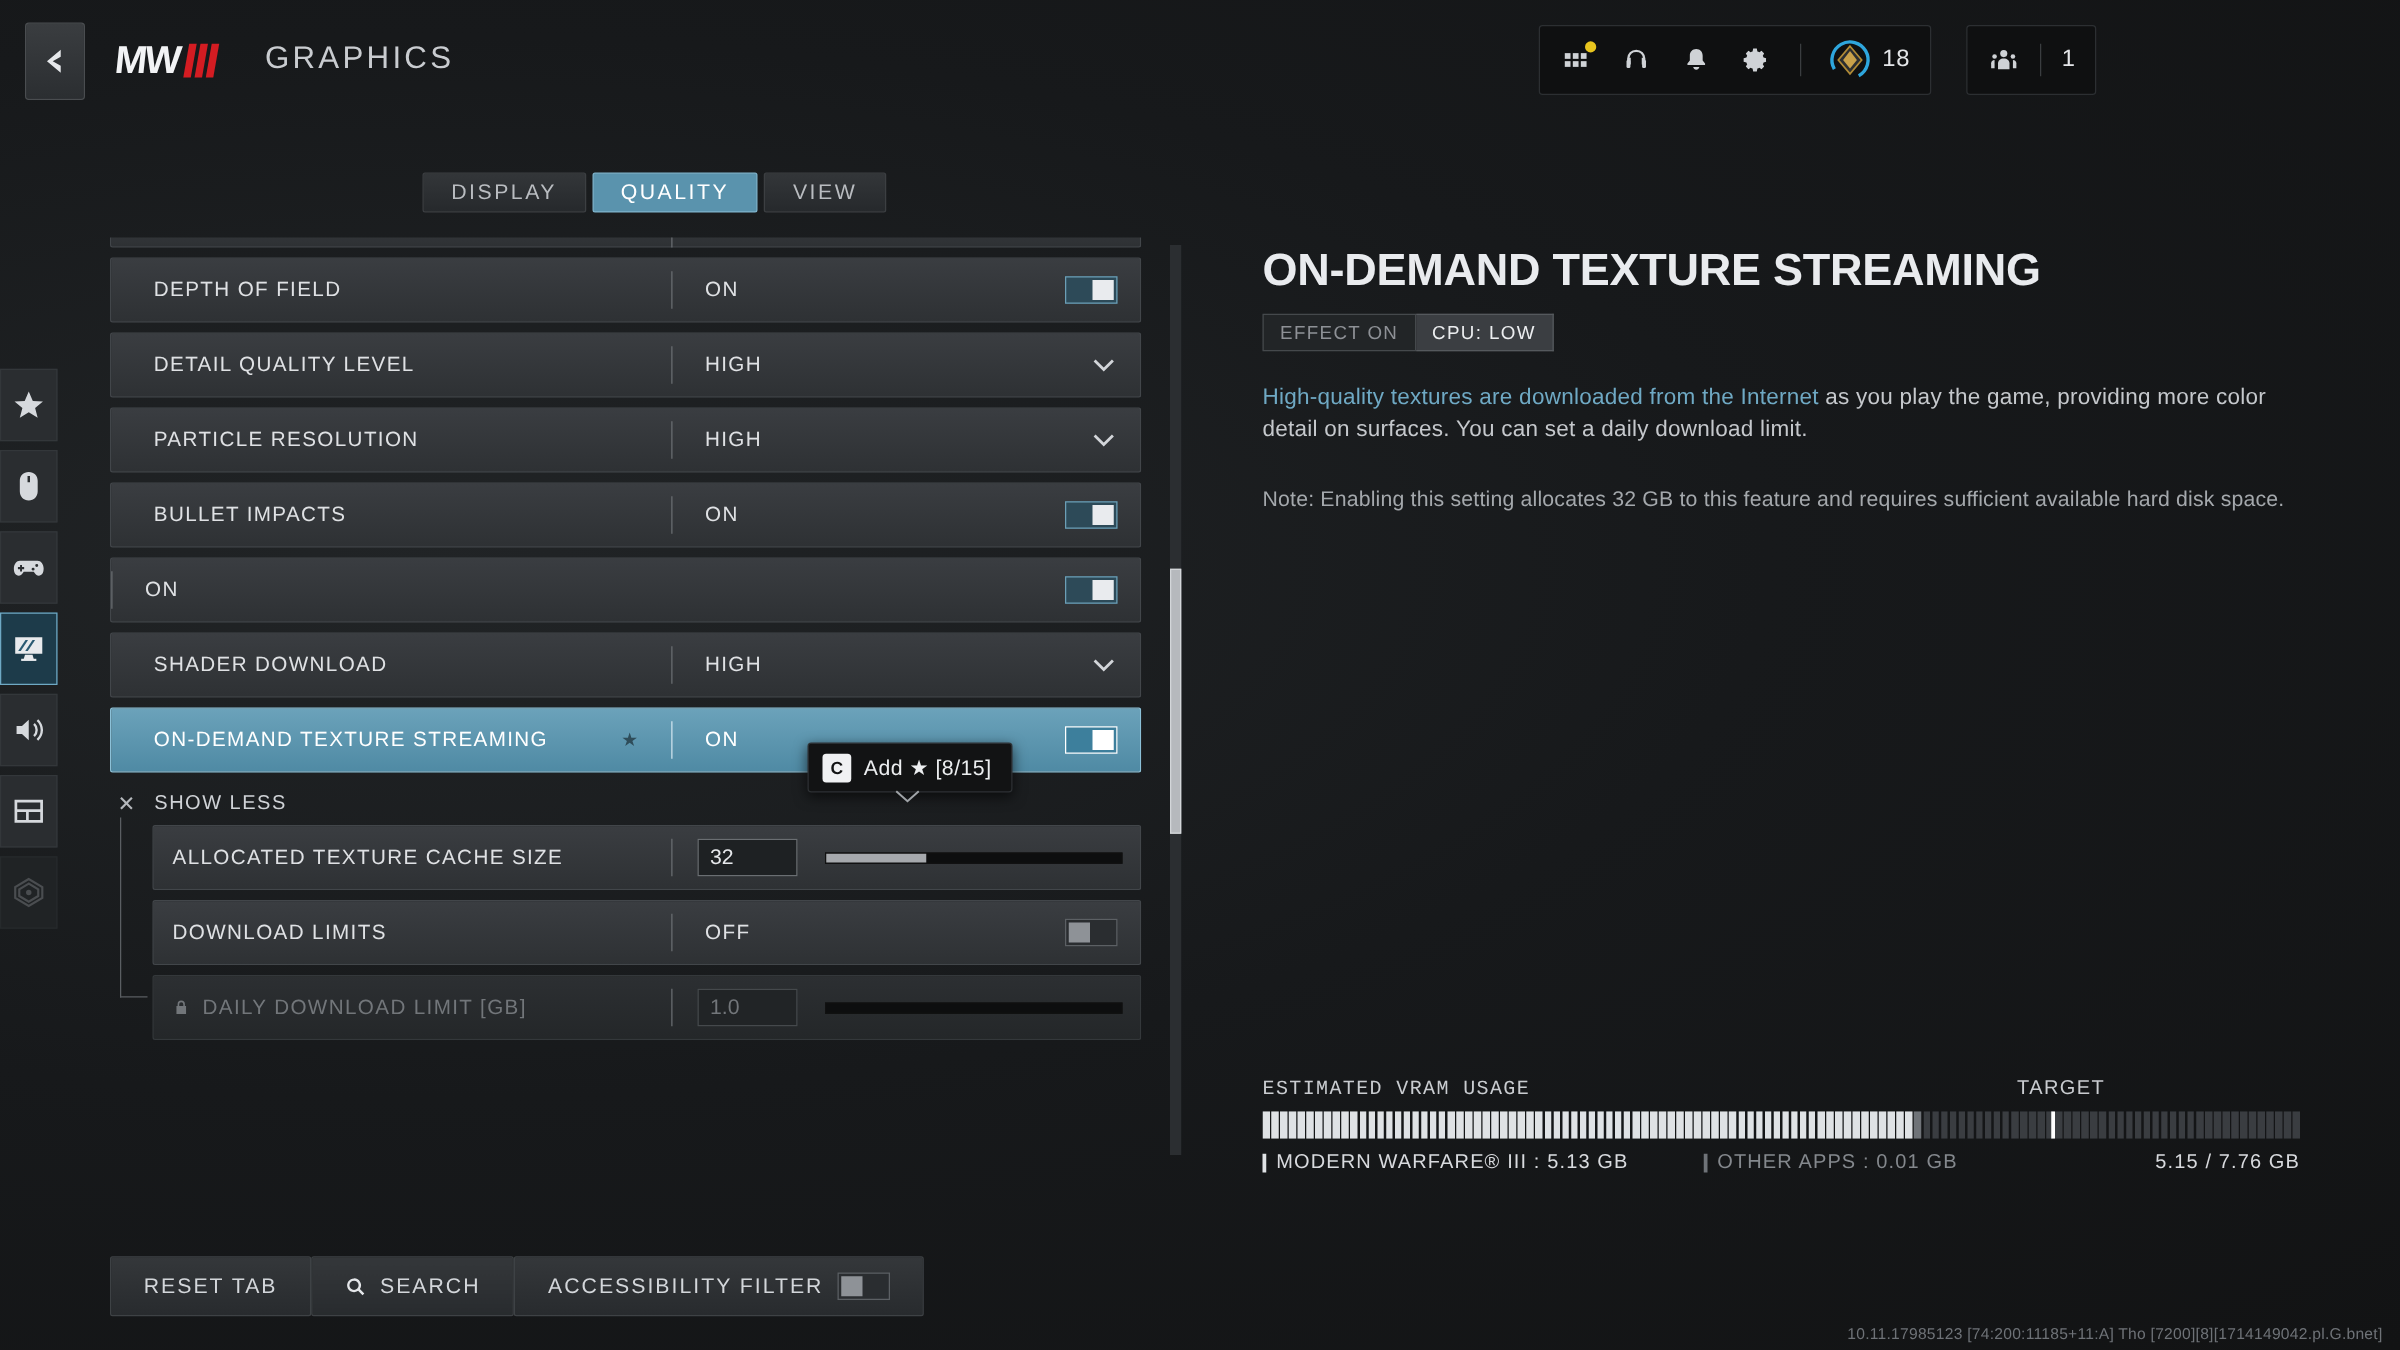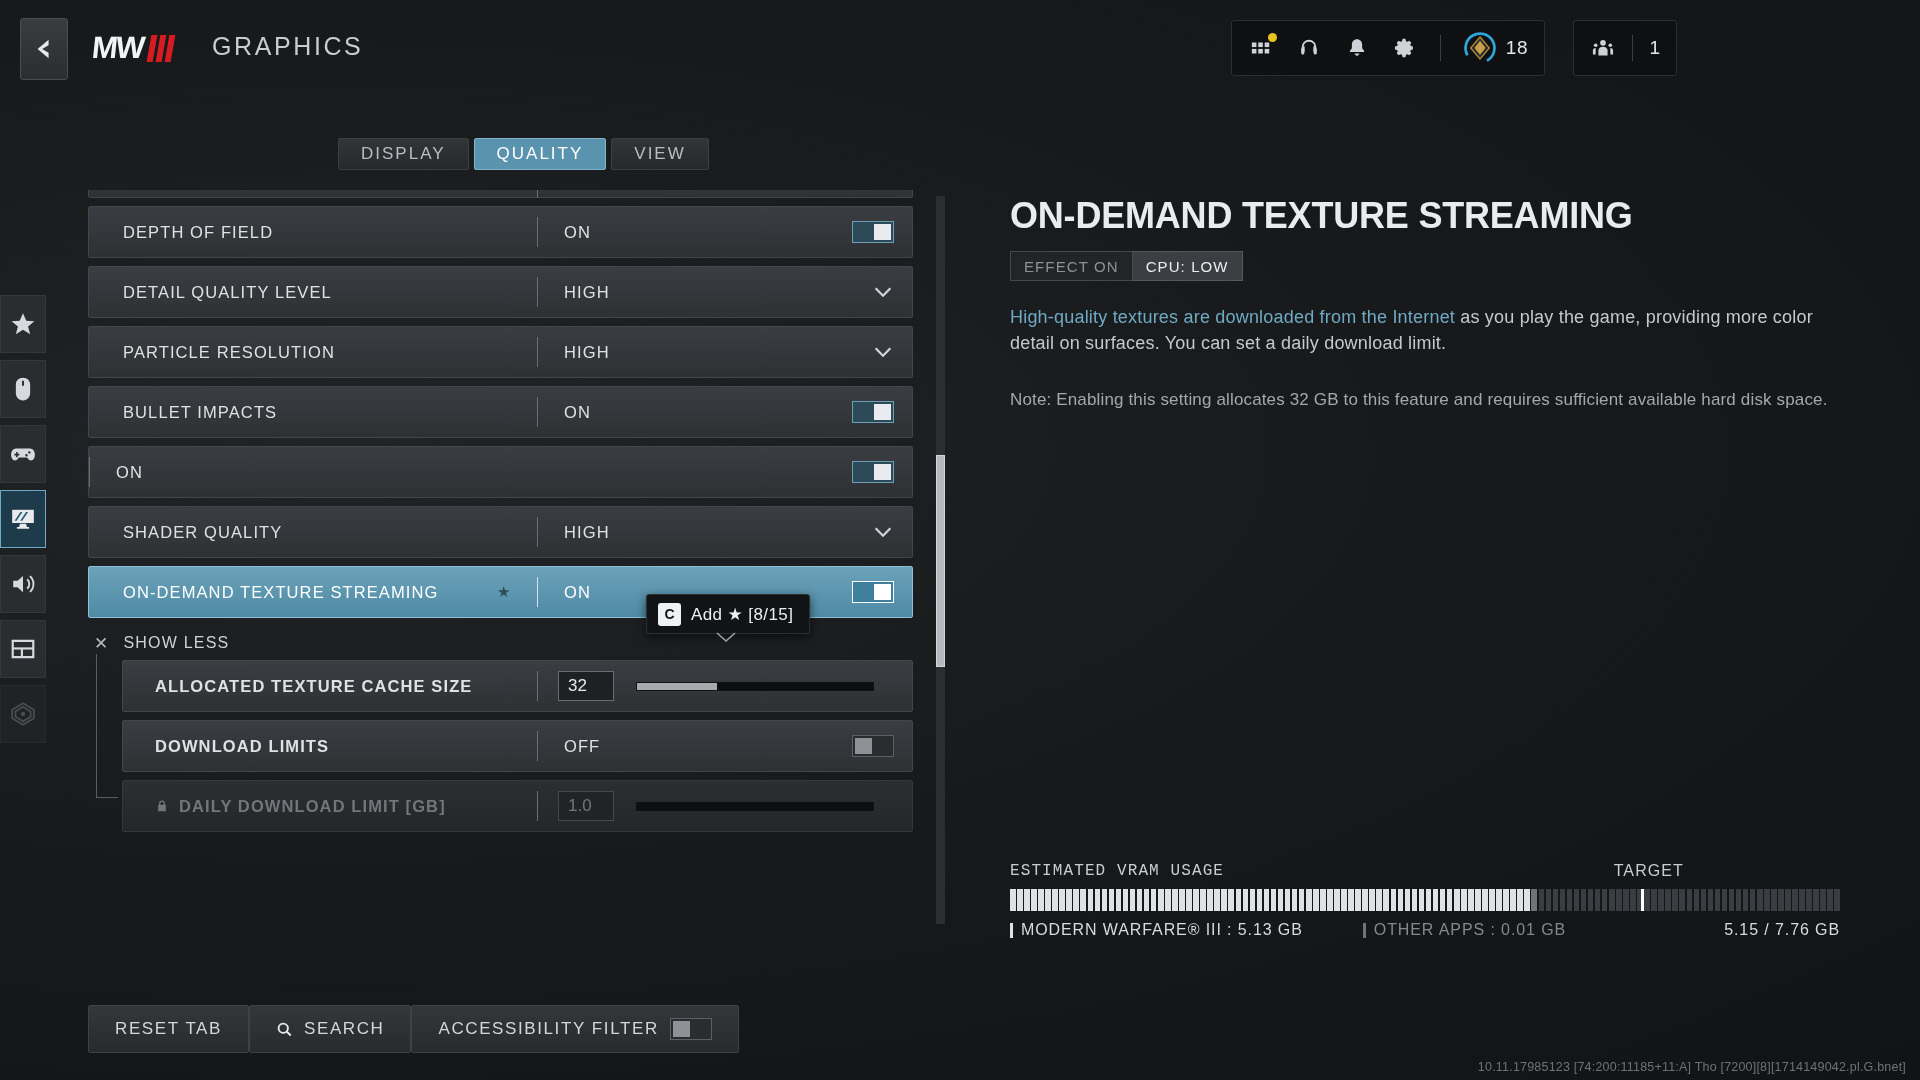--- a/index.html
+++ b/index.html
@@ -85,24 +85,24 @@
   .row.selected .toggle i { background:#ffffff; }
   
   .showless { display:flex; align-items:center; gap:14px; height:34px; padding-left:6px;
     font-size:16px; letter-spacing:1.2px; color:#cfd2d6; }
   .showless .x { font-size:17px; color:#b5b8bc; }
   
   .nest { position:relative; padding-left:34px; }
   .nest::before { content:""; position:absolute; left:8px; top:-6px; bottom:34px;
     width:1px; background:#5a5e62; }
   .nest::after { content:""; position:absolute; left:8px; bottom:34px; width:22px; height:1px; background:#5a5e62; }
-  .nest .row .label { flex:0 0 414px; padding-left:32px;font-weight:bold; }
+  .nest .row .label { flex:0 0 414px; padding-left:15px; }
   .nest .row.disabled { background: linear-gradient(180deg,#2c2f32,#242729); border-color:#34383b; }
   .nest .row.disabled .label, .nest .row.disabled .numbox { color:#72767a; }
-  .numbox { width:56px; height:30px; border:1px solid #6a6e72; background:#1e2123;
+  .numbox { width:80px; height:30px; border:1px solid #6a6e72; background:#1e2123;
     display:flex; align-items:center; padding-left:9px; font-size:17px; color:#e6e8eb; margin-left:20px; }
   .nest .row.disabled .numbox { border-color:#45494c; background:#212426; }
   .slider { width:238px; height:9px; background:#0d0e0f; border:1px solid #111; margin-left:22px; position:relative; }
   .slider .fill { position:absolute; left:0; top:0; bottom:0; background:#a6a9ad; }
   .nest .row.disabled .slider .fill { background:transparent; }
   .lockicon { width:14px; height:16px; margin-right:10px; fill:#72767a; }
   
   .sbtrack { position:absolute; left:936px; top:196px; width:9px; height:728px; background:#2b2e31; }
   .sbthumb { position:absolute; left:936px; width:9px; background:#b6b9bd; border:1px solid #d3d6d9; }
   
@@ -345,21 +345,21 @@
       <span class="divider"></span>
       <span class="value">ON</span>
       <span class="ctrl">
           <span class="toggle">
             <i></i>
           </span>
         </span>
     </div>
 
     <div class="row">
-      <span class="label">SHADER QUALITY</span>
+      <span class="label">SHADER DOWNLOAD</span>
       <span class="divider"></span>
       <span class="value">HIGH</span>
       <span class="ctrl">
         <svg class="chev" viewBox="0 0 24 24">
             <path d="M4 8l8 8 8-8" fill="none" stroke="#d2d5d9" stroke-width="2.4"></path>
           </svg>
       </span>
     </div>
 
     <div class="row selected">

